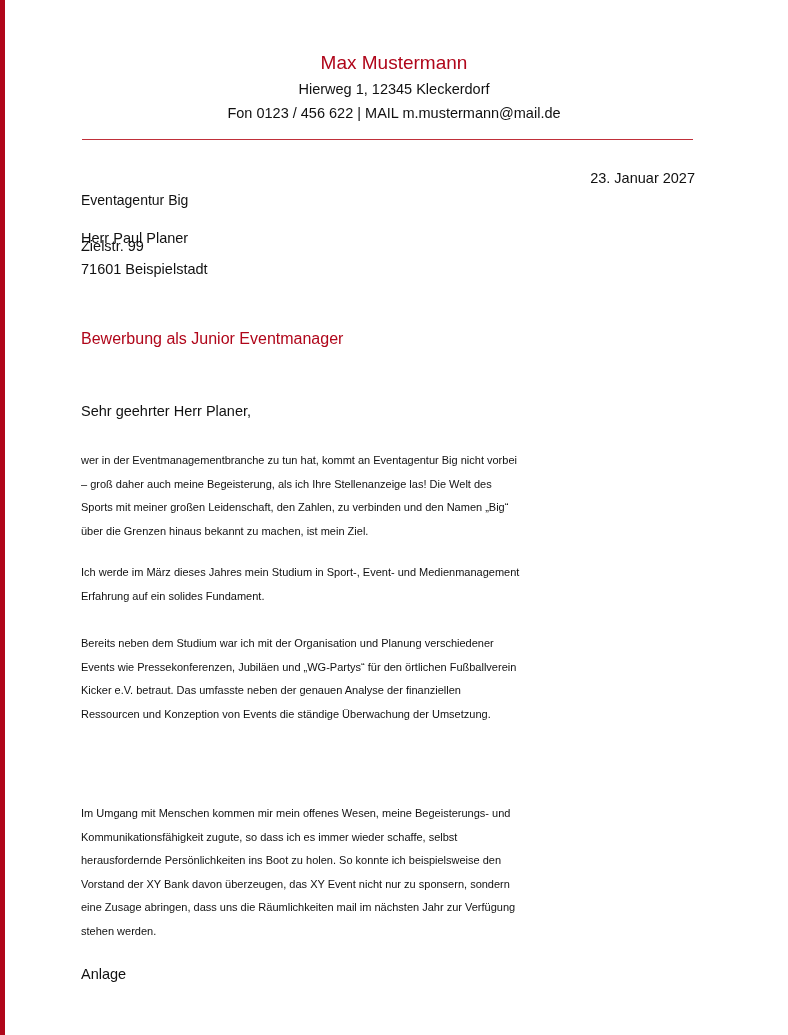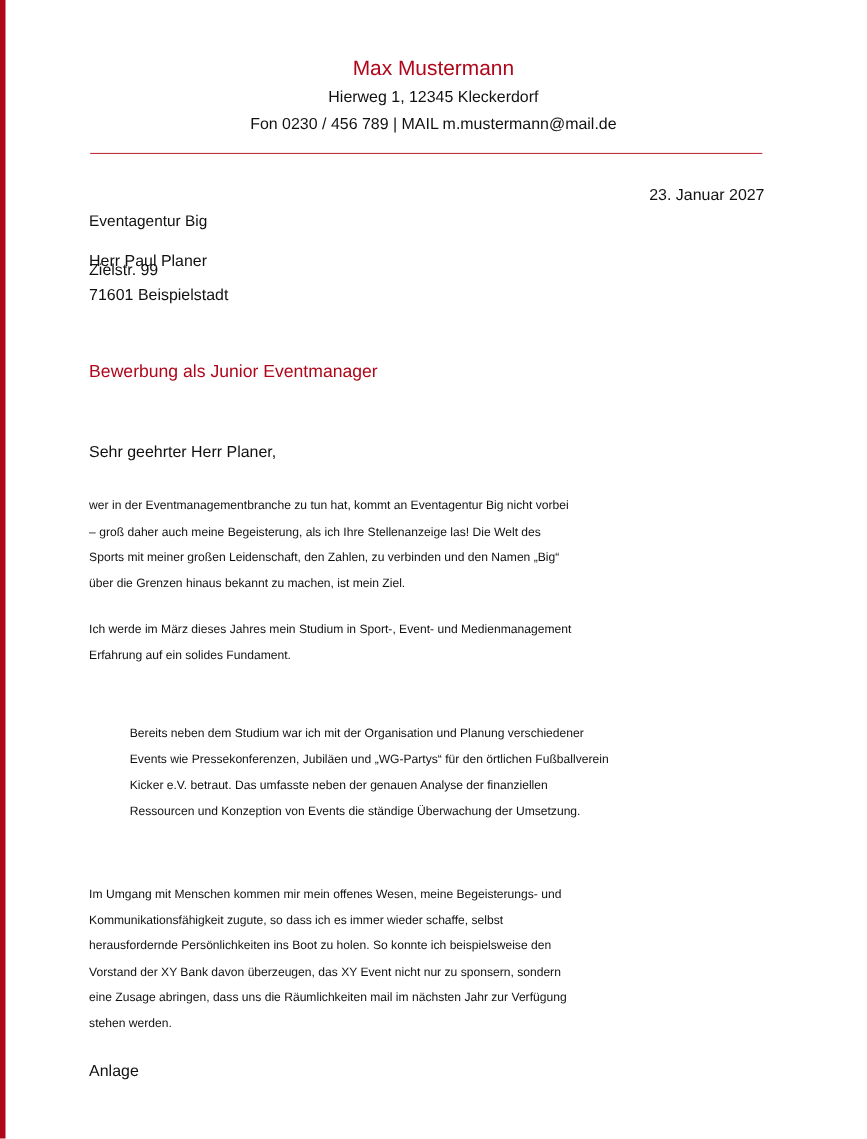--- a/index.html
+++ b/index.html
@@ -18,32 +18,32 @@
   .rec-company { top: 192px; font-size: 14px; }
   .rec-person { top: 230px; }
   .rec-street { top: 238px; }
   .rec-city { top: 261px; }
   .subject { left: 81px; top: 330px; font-size: 16px; color: #b0061a; text-align: right; }
   .salutation { left: 81px; top: 403px; font-size: 14.5px; }
   .para { position: absolute; left: 81px; width: 640px; font-size: 11px; line-height: 23.5px; }
   .para span { display: block; white-space: nowrap; }
   .p1 { top: 449px; }
   .p2 { top: 561px; }
-  .p3 { top: 656px; margin-left: 37px; }
+  .p3 { top: 632px; }
   .p4 { top: 802px; }
   .attachment { left: 81px; top: 966px; font-size: 14.5px; }
 </style>
 </head>
 <body>
 
 <div class="left-bar"></div>
 
 <div class="abs name">Max Mustermann</div>
 <div class="abs addr">Hierweg 1, 12345 Kleckerdorf</div>
-<div class="abs contact">Fon 0230 / 456 789 | MAIL m.mustermann@mail.de</div>
+<div class="abs contact">Fon 0123 / 456 622 | MAIL m.mustermann@mail.de</div>
 <div class="rule"></div>
 
 <div class="abs date">23. Januar 2027</div>
 
 <div class="abs rec rec-company">Eventagentur Big</div>
 <div class="abs rec rec-person">Herr Paul Planer</div>
 <div class="abs rec rec-street">Zielstr. 99</div>
 <div class="abs rec rec-city">71601 Beispielstadt</div>
 
 <div class="abs subject">Bewerbung als Junior Eventmanager</div>

